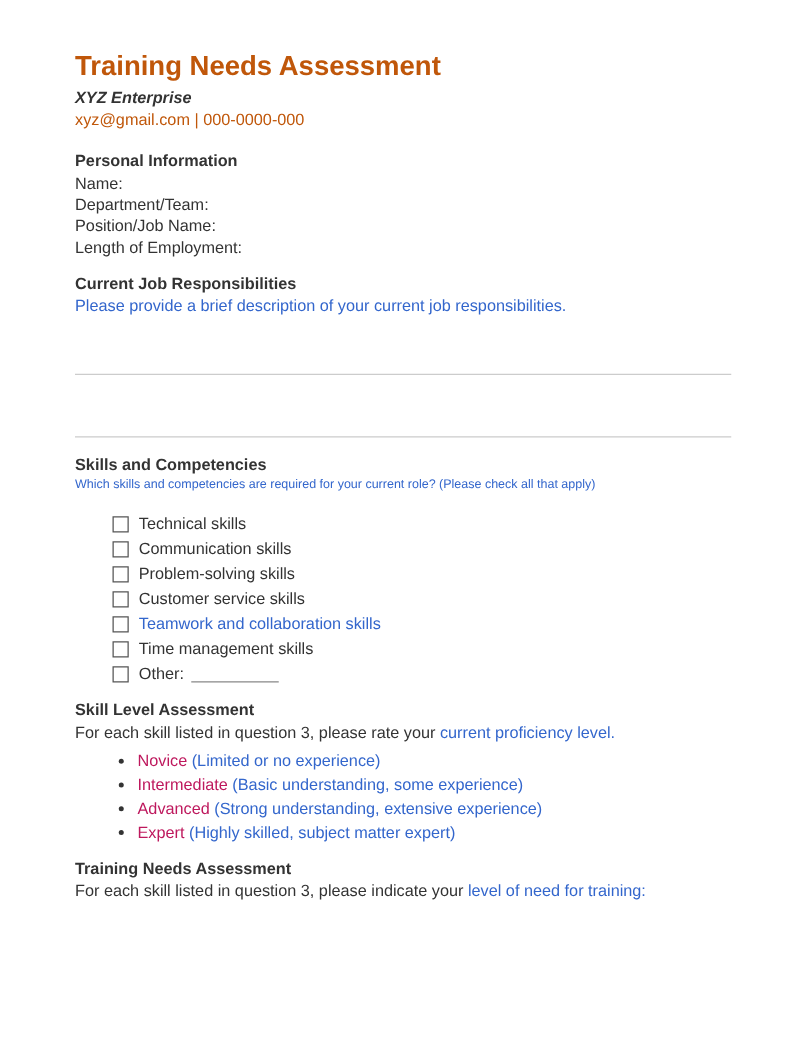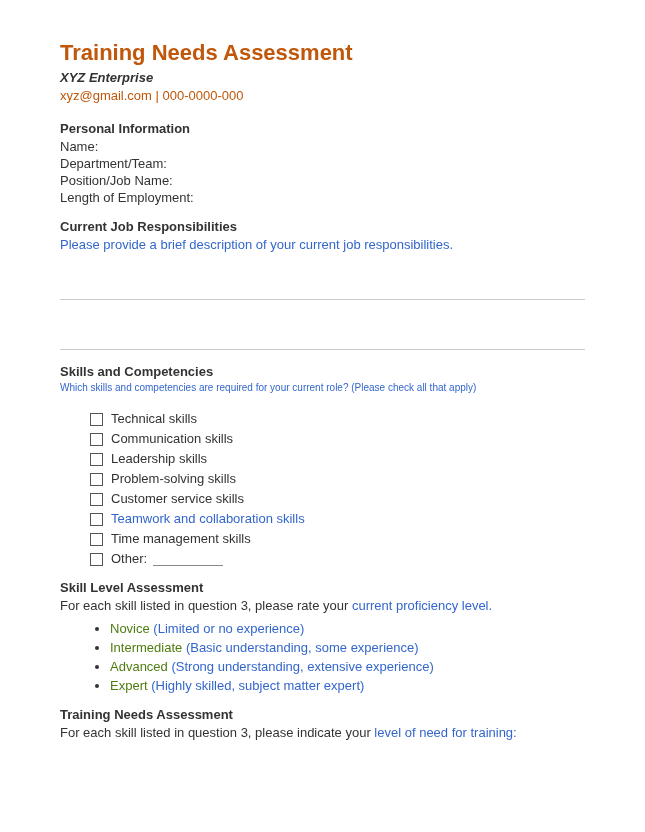--- a/index.html
+++ b/index.html
@@ -111,21 +111,21 @@
       list-style: disc;
       padding-left: 50px;
       margin-top: 8px;
     }
     .bullet-list li {
       font-size: 13px;
       color: #333;
       margin-bottom: 4px;
     }
     .bullet-list li span {
-      color: #4d7c0f;
+      color: #be185d;
     }
     .divider-space {
       height: 8px;
     }
   </style>
 </head>
 <body>
 
 <div>
   <div class="doc-title">Training Needs Assessment</div>
@@ -170,24 +170,20 @@
   <div class="checkbox-item">
     <span class="checkbox-box"></span>
     <span class="checkbox-label">Technical skills</span>
   </div>
   <div class="checkbox-item">
     <span class="checkbox-box"></span>
     <span class="checkbox-label">Communication skills</span>
   </div>
   <div class="checkbox-item">
     <span class="checkbox-box"></span>
-    <span class="checkbox-label">Leadership skills</span>
-  </div>
-  <div class="checkbox-item">
-    <span class="checkbox-box"></span>
     <span class="checkbox-label">Problem-solving skills</span>
   </div>
   <div class="checkbox-item">
     <span class="checkbox-box"></span>
     <span class="checkbox-label">Customer service skills</span>
   </div>
   <div class="checkbox-item">
     <span class="checkbox-box"></span>
     <span class="checkbox-label" style="color:#3366cc">Teamwork and collaboration skills</span>
   </div>

